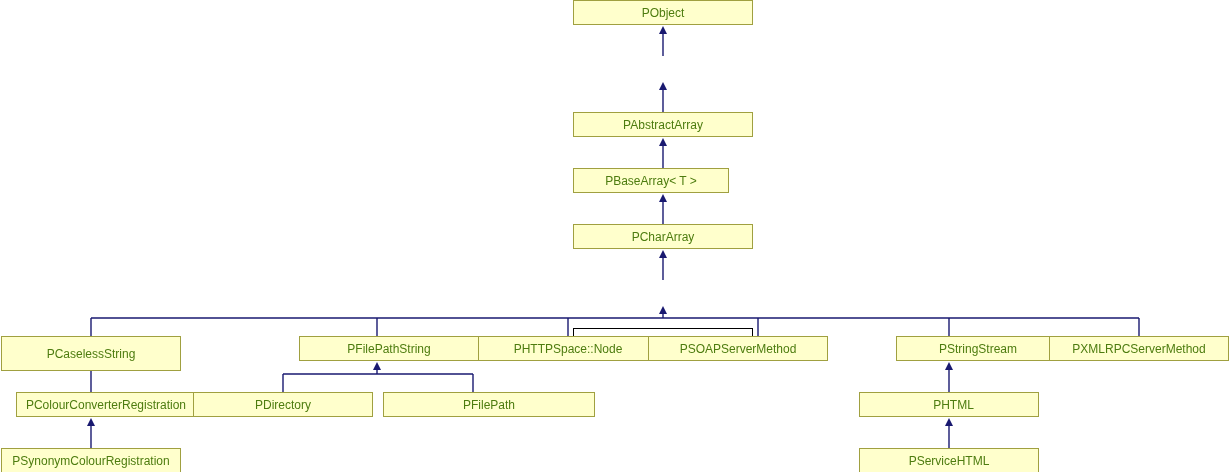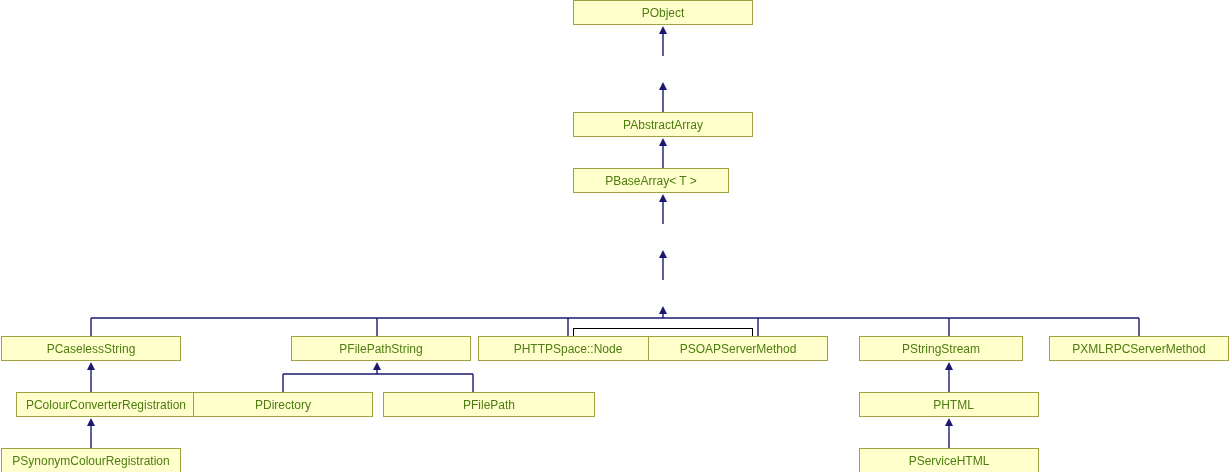--- a/index.html
+++ b/index.html
@@ -89,36 +89,39 @@
     </svg>
 <div class="node" style="left: 573px; top: 0px; width: 180px; height: 25px;">
       <span class="node-label">PObject</span>
     </div>
     <div class="node" style="left: 573px; top: 112px; width: 180px; height: 25px;">
       <span class="node-label">PAbstractArray</span>
     </div>
     <div class="node" style="left: 573px; top: 168px; width: 156px; height: 25px;">
       <span class="node-label">PBaseArray&lt; T &gt;</span>
     </div>
+    <div class="node" style="left: 573px; top: 224px; width: 180px; height: 25px;">
+      <span class="node-label">PCharArray</span>
+    </div>
     <div class="node current" style="left: 573px; top: 280px; width: 180px; height: 25px; margin-top: 48px;">
       <span class="node-label">PString</span>
     </div>
-    <div class="node" style="left: 1px; top: 336px; width: 180px; height: 25px;">
+    <div class="node" style="left: 1px; top: 336px; width: 180px; height: 35px;">
       <span class="node-label">PCaselessString</span>
     </div>
-    <div class="node" style="left: 291px; top: 336px; width: 180px; height: 25px;">
+    <div class="node" style="left: 299px; top: 336px; width: 180px; height: 25px;">
       <span class="node-label">PFilePathString</span>
     </div>
     <div class="node" style="left: 478px; top: 336px; width: 180px; height: 25px;">
       <span class="node-label">PHTTPSpace::Node</span>
     </div>
     <div class="node" style="left: 648px; top: 336px; width: 180px; height: 25px;">
       <span class="node-label">PSOAPServerMethod</span>
     </div>
-    <div class="node" style="left: 859px; top: 336px; width: 164px; height: 25px; justify-content: center;">
+    <div class="node" style="left: 896px; top: 336px; width: 164px; height: 25px; justify-content: center;">
       <span class="node-label">PStringStream</span>
     </div>
     <div class="node" style="left: 1049px; top: 336px; width: 180px; height: 25px;">
       <span class="node-label">PXMLRPCServerMethod</span>
     </div>
     <div class="node" style="left: 16px; top: 392px; width: 180px; height: 25px; justify-content: center;">
       <span class="node-label">PColourConverterRegistration</span>
     </div>
     <div class="node" style="left: 193px; top: 392px; width: 180px; height: 25px;">
       <span class="node-label">PDirectory</span>

